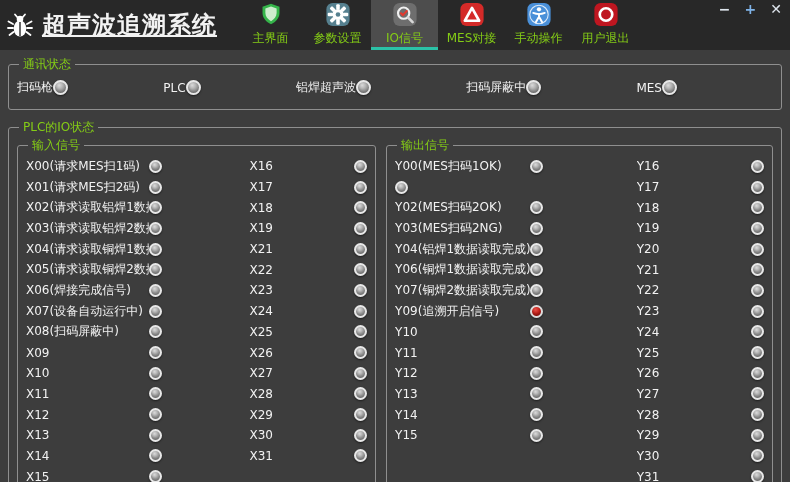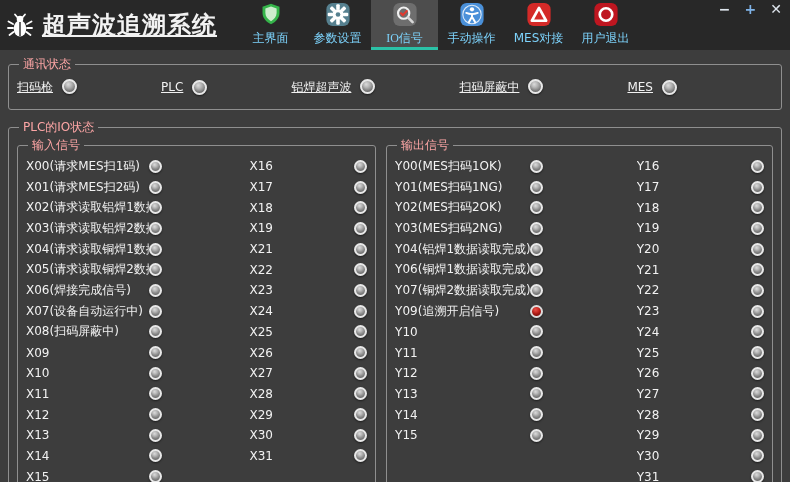--- a/index.html
+++ b/index.html
@@ -14,35 +14,35 @@
   
   .topbar { height:50px; background:#282828; display:flex; align-items:stretch; position:relative; }
   .brand { display:flex; align-items:center; gap:8px; padding:0 10px 0 6px; }
   .brand-icon { width:28px; height:28px; display:block; }
   .brand-title { font-size:24px; font-weight:bold; letter-spacing:1px; white-space:nowrap;text-decoration:underline; }
   .tabs { display:flex; margin-left:10px; }
   .tab {
     width:67px; display:flex; flex-direction:column; align-items:center; justify-content:center;
     gap:3px; cursor:pointer; border-bottom:3px solid transparent; padding-top:2px;
   }
-  .tab.active { background:#4d4d4d; border-bottom-color:#2bc2a7;font-family:Liberation Serif, serif; }
+  .tab.active { background:#4d4d4d; border-bottom-color:#2bc2a7; }
   .tab-icon { width:28px; height:28px; display:block; }
-  .tab-label { font-size:12px; color:#7dd3fc; white-space:nowrap; }
+  .tab-label { font-size:12px; color:#84cc16; white-space:nowrap; }
   .win-controls { position:absolute; right:8px; top:2px; display:flex; gap:14px; align-items:center; }
   .win-btn { font-size:14px; font-weight:bold; color:#dfe6ee; cursor:pointer; line-height:1; }
   .win-btn.max { color:#7fb3e8; }
 
   
   .content { padding:6px 8px 0; }
   fieldset { border:1px solid #8f8f8f; border-radius:3px; padding:0 8px 5px; margin:0; min-width:0; }
-  legend { font-size:12px; color:#fca5a5; padding:0 4px; margin-left:2px; white-space:nowrap; }
+  legend { font-size:12px; color:#84cc16; padding:0 4px; margin-left:2px; white-space:nowrap; }
 
   
   .comm-row { display:flex; align-items:center; justify-content:space-between; padding:6px 96px 8px 0; }
-  .comm-item { display:flex; gap:9px; white-space:nowrap;text-decoration:underline; }
+  .comm-item { display:flex; align-items:center; white-space:nowrap; }
 
   
   .led {
     width:13px; height:13px; flex:0 0 auto; border-radius:50%;
     border:2px solid #e8e8e8;
     background:radial-gradient(circle at 38% 30%, #dadada 0%, #a8a8a8 45%, #7d7d7d 100%);
     box-shadow:0 1px 2px rgba(0,0,0,.55), inset 0 -2px 3px rgba(0,0,0,.25);
   }
   .led-lg { width:15px; height:15px; }
   .led.on {
@@ -121,36 +121,36 @@
         <rect x="1" y="1" width="26" height="26" rx="7" fill="#6e6e6e"></rect>
         <circle cx="12.5" cy="12.5" r="6.3" fill="none" stroke="#f0f0f0" stroke-width="2.4"></circle>
         <line x1="17.2" y1="17.2" x2="22.5" y2="22.5" stroke="#d8d8d8" stroke-width="3" stroke-linecap="round"></line>
         <path d="M9.5 12.5l2.2 2.2 4.3-4.6" fill="none" stroke="#e03a2f" stroke-width="2.4" stroke-linecap="round" stroke-linejoin="round"></path>
       </svg>
       <span class="tab-label">IO信号</span>
     </div>
 
     <div class="tab">
       <svg class="tab-icon" viewBox="0 0 28 28">
+        <rect x="1" y="1" width="26" height="26" rx="7" fill="#d42a28"></rect>
+        <path d="M14 6.5L22 21H6z" fill="none" stroke="#fff" stroke-width="3" stroke-linejoin="round"></path>
+      </svg>
+      <span class="tab-label">MES对接</span>
+    </div>
+
+    <div class="tab">
+      <svg class="tab-icon" viewBox="0 0 28 28">
         <rect x="1" y="1" width="26" height="26" rx="7" fill="#4a90d9"></rect>
         <circle cx="14" cy="14" r="10.3" fill="none" stroke="rgba(255,255,255,.8)" stroke-width="1.2"></circle>
         <circle cx="14" cy="8.2" r="2.4" fill="#fff"></circle>
         <path d="M7.5 12.2q6.5 2.6 13 0" fill="none" stroke="#fff" stroke-width="2" stroke-linecap="round"></path>
         <line x1="14" y1="12.5" x2="14" y2="16.5" stroke="#fff" stroke-width="2.2"></line>
         <path d="M14 16.5l-3.4 6M14 16.5l3.4 6" fill="none" stroke="#fff" stroke-width="2.2" stroke-linecap="round"></path>
       </svg>
       <span class="tab-label">手动操作</span>
-    </div>
-
-    <div class="tab">
-      <svg class="tab-icon" viewBox="0 0 28 28">
-        <rect x="1" y="1" width="26" height="26" rx="7" fill="#d42a28"></rect>
-        <path d="M14 6.5L22 21H6z" fill="none" stroke="#fff" stroke-width="3" stroke-linejoin="round"></path>
-      </svg>
-      <span class="tab-label">MES对接</span>
     </div>
 
     <div class="tab">
       <svg class="tab-icon" viewBox="0 0 28 28">
         <rect x="1" y="1" width="26" height="26" rx="7" fill="#bf1620"></rect>
         <circle cx="14" cy="14" r="7" fill="none" stroke="#fff" stroke-width="3"></circle>
       </svg>
       <span class="tab-label">用户退出</span>
     </div>
 
@@ -331,21 +331,20 @@
 
       <fieldset class="io-inner-output">
         <legend>输出信号</legend>
         <div class="io-cols">
           <div class="io-col-a">
               <div class="io-row">
                 <span class="io-label">Y00(MES扫码1OK)</span>
                 <span class="led"></span>
               </div>
               <div class="io-row">
-                <span class="io-label">Y01(MES扫码1NG)</span>
                 <span class="led"></span>
               </div>
               <div class="io-row">
                 <span class="io-label">Y02(MES扫码2OK)</span>
                 <span class="led"></span>
               </div>
               <div class="io-row">
                 <span class="io-label">Y03(MES扫码2NG)</span>
                 <span class="led"></span>
               </div>

